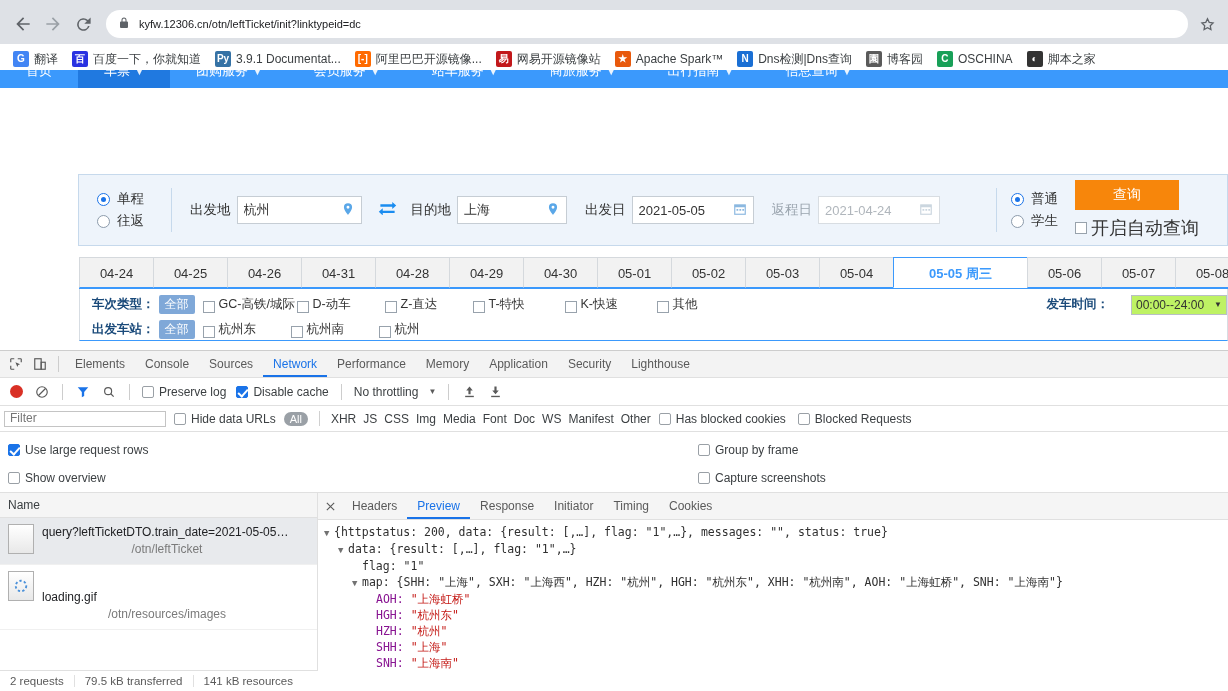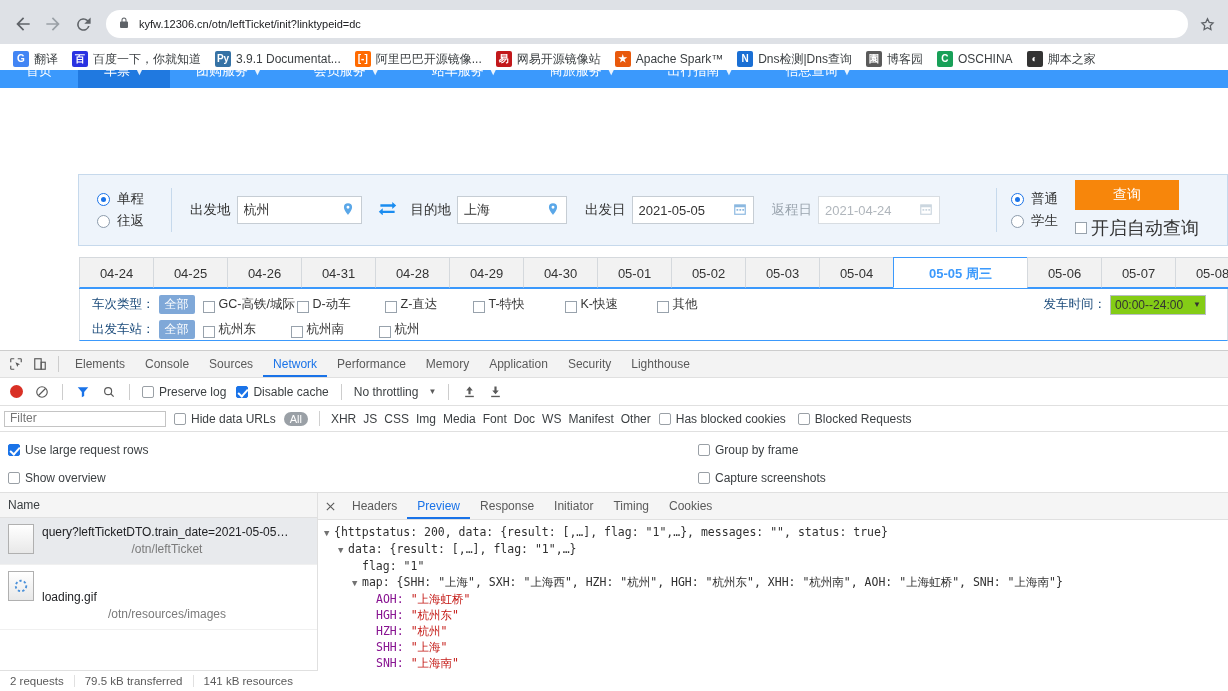--- a/index.html
+++ b/index.html
@@ -113,30 +113,30 @@
     border: 1px solid #3b99fc; border-bottom: 1px solid #fff;
   }
 
   .filters {
     position: absolute; left: 79px; top: 219px; width: 1149px; height: 52px;
     border-left: 1px solid #d7dde3; border-right: 1px solid #d7dde3;
     border-bottom: 1px solid #3b99fc; background: #fff;
     padding: 5px 0 0 12px; font-size: 12.5px; color: #333;
   }
   .frow { display: flex; align-items: center; height: 21px; }
-  .frow .ftitle { font-weight: normal; color: #1a4a7a; white-space: nowrap; }
+  .frow .ftitle { font-weight: bold; color: #1a4a7a; white-space: nowrap; }
   .chip {
     background: #7fa8d8; color: #fff; padding: 1px 6px; margin: 0 8px 0 4px;
     border-radius: 2px; font-size: 12px;
   }
   .fopt { display: flex; align-items: flex-end; gap: 4px; white-space: nowrap; cursor: pointer; }
-  .depart-time { margin-left: auto; display: flex; align-items: center; gap: 4px; padding-right: 21px; }
+  .depart-time { margin-left: auto; display: flex; align-items: center; gap: 22px; padding-right: 0; }
   .sel-box {
     border: 1px solid #b8bfc6; height: 20px; display: flex; align-items: center;
-    padding: 0 4px; font-size: 12px; gap: 10px; background: #84cc16;
+    padding: 0 4px; font-size: 12px; gap: 10px; background: #bef264;
   }
 
   .summary {
     position: absolute; left: 79px; top: 276px; width: 1149px; height: 28px;
     display: flex; align-items: center; font-size: 13px; color: #333;
     border-bottom: 1px solid #3b99fc;
   }
 
   
   .devtools {

